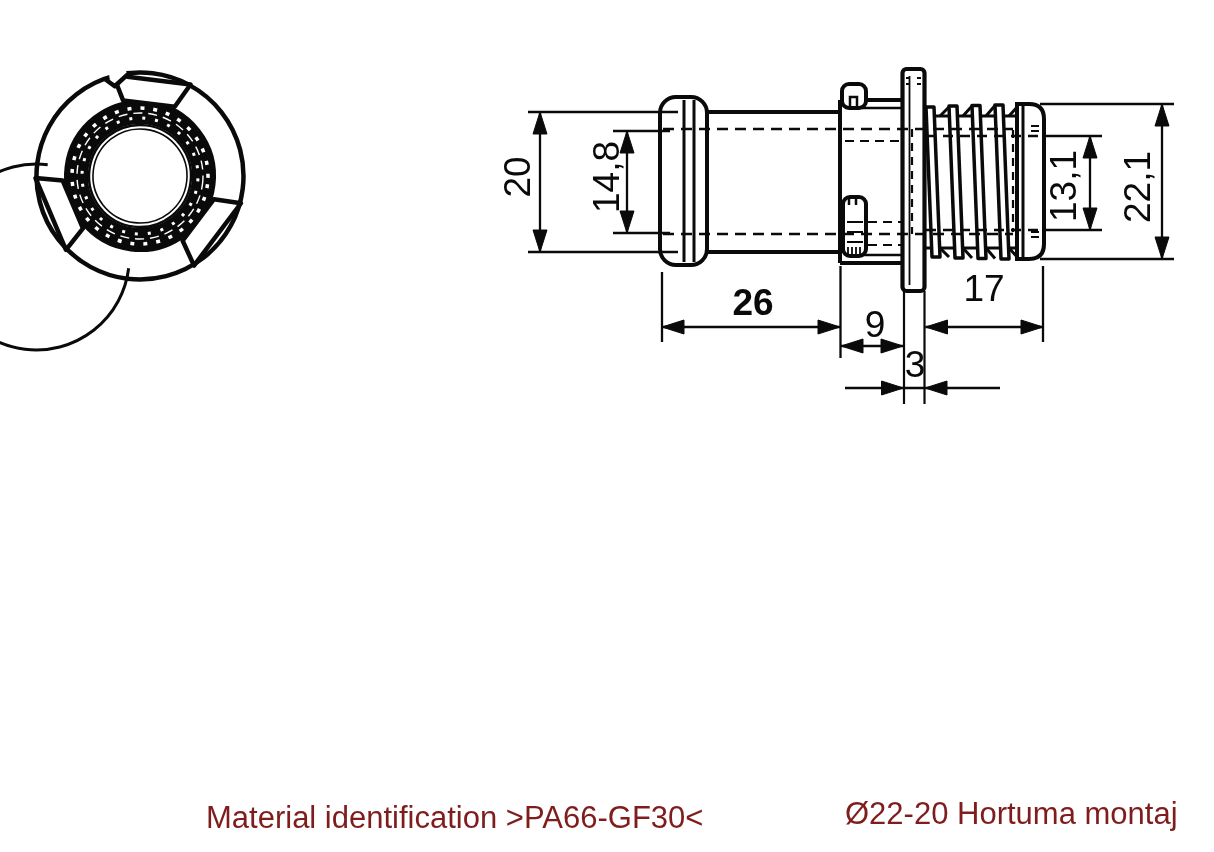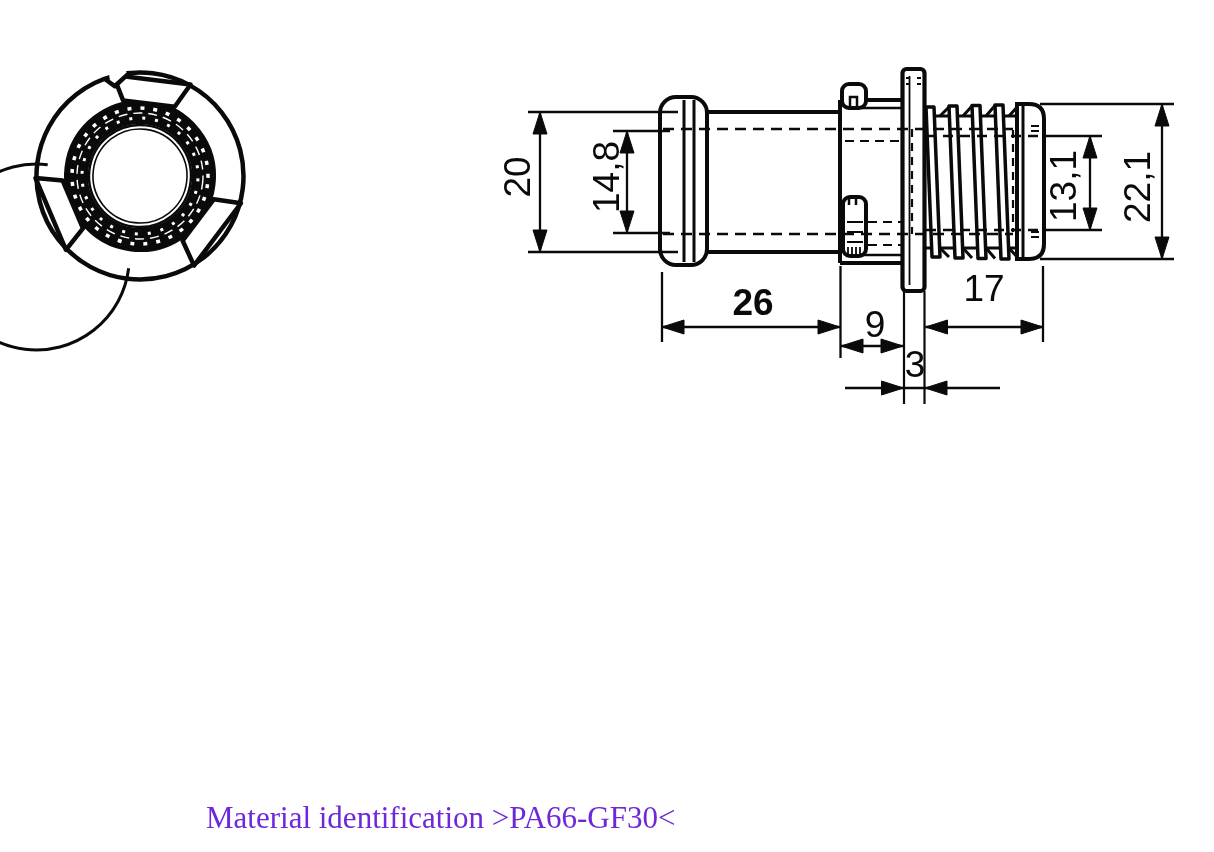--- a/index.html
+++ b/index.html
@@ -8,22 +8,22 @@
     font-family:"Liberation Sans",sans-serif;color:#000;
   }
   .canvas svg{position:absolute;left:0;top:0;}
   .dim-label{
     position:absolute;font-size:37px;line-height:1;color:#0a0a0a;
     transform:translate(-50%,-50%);white-space:nowrap;
     font-family:"Liberation Sans",sans-serif;
   }
   .dim-label.rot{transform:translate(-50%,-50%) rotate(-90deg);}
   .note{
-    position:absolute;font-family:Liberation Serif, serif;font-size:31px;
-    line-height:1.1;color:#6d28d9;white-space:nowrap;
+    position:absolute;font-family:Liberation Sans, sans-serif;font-size:31px;
+    line-height:1.1;color:#7f1d1d;white-space:nowrap;
   }
 </style>
 </head>
 <body>
 
 <div class="canvas">
 
   <svg width="1214" height="852" viewBox="0 0 1214 852">
 
     <g transform="translate(140,176) rotate(7)" stroke="#0a0a0a" fill="none">
@@ -161,14 +161,15 @@
   <span class="dim-label rot" style="left:517px;top:177px;">20</span>
   <span class="dim-label rot" style="left:606px;top:177px;">14,8</span>
   <span class="dim-label rot" style="left:1063px;top:186px;">13,1</span>
   <span class="dim-label rot" style="left:1137px;top:187px;">22,1</span>
   <span class="dim-label" style="left:753px;top:302px;font-weight:bold;">26</span>
   <span class="dim-label" style="left:875px;top:324px;">9</span>
   <span class="dim-label" style="left:915px;top:364px;">3</span>
   <span class="dim-label" style="left:984px;top:288px;">17</span>
 
   <span class="note" style="left:206px;top:801px;">Material identification &gt;PA66-GF30&lt;</span>
+  <span class="note" style="left:845px;top:797px;">Ø22-20 Hortuma montaj</span>
 
 </div>
 
 </body></html>

